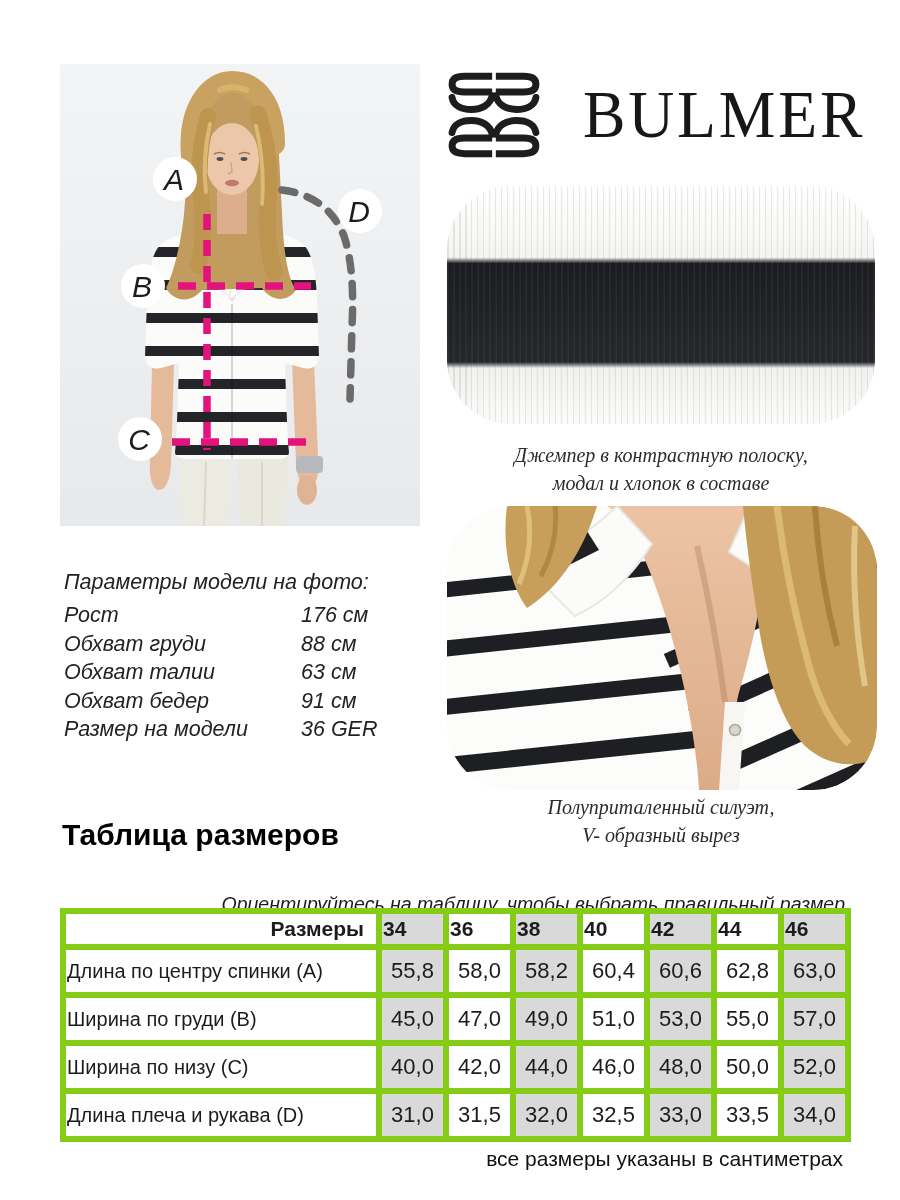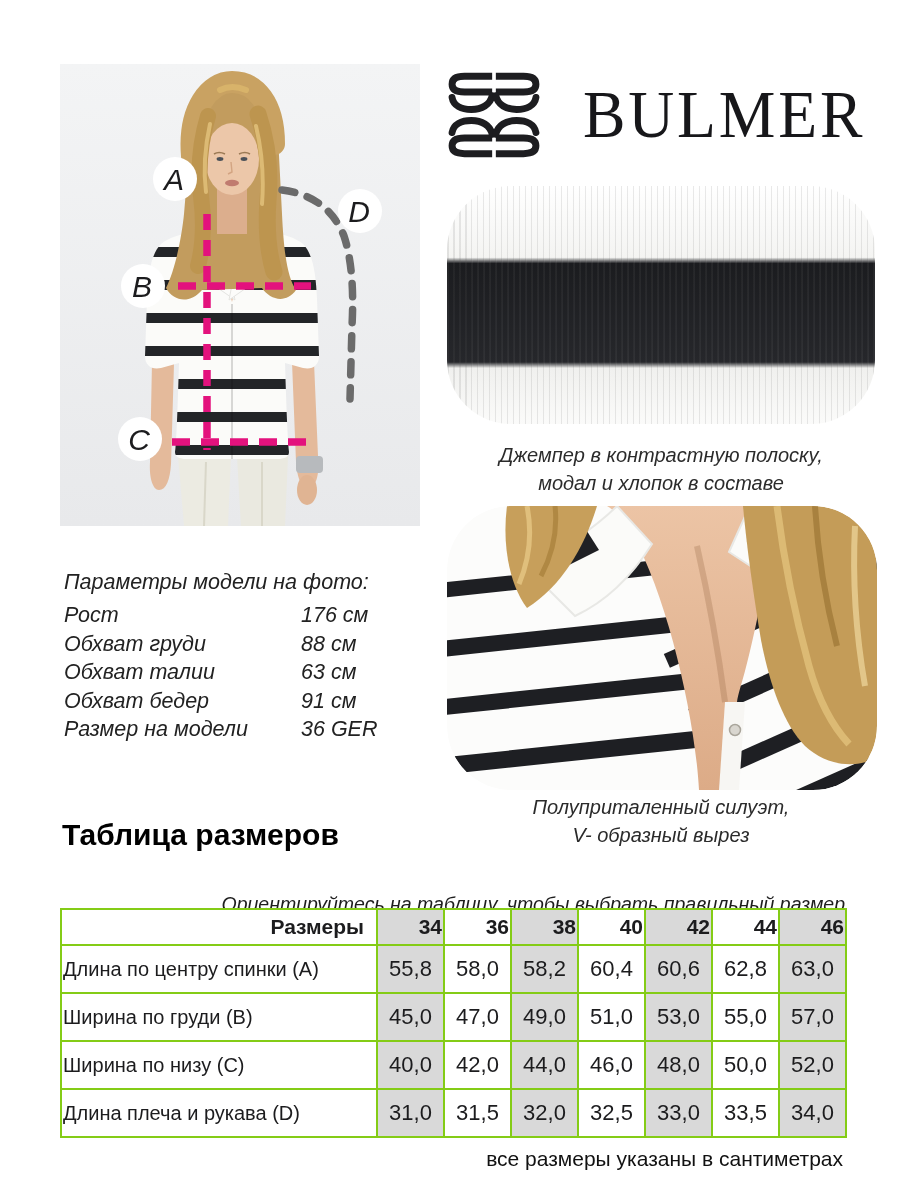--- a/index.html
+++ b/index.html
@@ -19,44 +19,44 @@
   
   .fabric{position:absolute;left:447px;top:186px;width:428px;height:238px;border-radius:64px;
           background:linear-gradient(180deg,#ffffff 0%,#f4f4f2 30%,#1b1c1f 32.5%,#26272b 74%,#f0f0ee 76.5%,#fbfbfa 100%);}
   .fabric::before{content:"";position:absolute;inset:0;border-radius:64px;
           background:repeating-linear-gradient(90deg,rgba(0,0,0,.09) 0 1.5px,rgba(255,255,255,0) 1.5px 6px);}
   .fabric::after{content:"";position:absolute;inset:0;border-radius:64px;
           background:repeating-linear-gradient(90deg,rgba(255,255,255,.05) 0 2px,rgba(0,0,0,0) 2px 6px);}
 
   
   .caption{position:absolute;left:447px;width:428px;text-align:center;font-style:italic;
-           font-size:20px;line-height:28px;color:#2b2b2b;}
+           font-size:20px;line-height:28px;color:#2b2b2b;font-family:Liberation Serif, serif;}
   .caption-fabric{top:441px;}
   .caption-silhouette{top:793px;}
 
   
   .collar-photo{position:absolute;left:447px;top:506px;width:430px;height:284px;border-radius:64px;overflow:hidden;}
 
   
   .params{position:absolute;left:64px;top:567px;width:360px;font-style:italic;color:#222;}
   .params-title{font-size:21.5px;line-height:30px;margin-bottom:4px;}
   .param-row{position:relative;height:28.6px;font-size:21.5px;line-height:28.6px;}
   .param-value{position:absolute;left:237px;top:0;}
 
   
   .section-title{position:absolute;left:62px;top:818px;font-size:30px;font-weight:700;color:#000;}
   .table-hint{position:absolute;right:55px;top:869px;font-style:italic;font-size:19.5px;color:#1d1d1d;margin-top:24px;}
   .footnote{position:absolute;right:57px;top:1147px;font-size:21px;color:#111;}
 
   table.size-table{position:absolute;left:60px;top:908px;border-collapse:collapse;table-layout:fixed;background:#fff;}
-  .size-table th,.size-table td{border:2px solid #84cc16;overflow:hidden;white-space:nowrap;margin-left:42px;}
+  .size-table th,.size-table td{border:6px solid #84cc16;overflow:hidden;white-space:nowrap;margin-left:42px;}
   .size-table tr.hdr{height:36px;}
   .size-table tr.row{height:48px;}
   .corner{font-size:21px;font-weight:700;text-align:right;padding-right:12px;}
-  .sz{font-size:21px;font-weight:700;text-align:right;}
+  .sz{font-size:21px;font-weight:700;text-align:left;}
   .lbl{font-size:20px;font-weight:400;text-align:left;}
   .val{font-size:22px;font-weight:400;text-align:center;}
   .g{background:#d9d9d9;}
 </style>
 </head>
 <body>
 
 <div id="page">
 
   <div class="model-photo">

